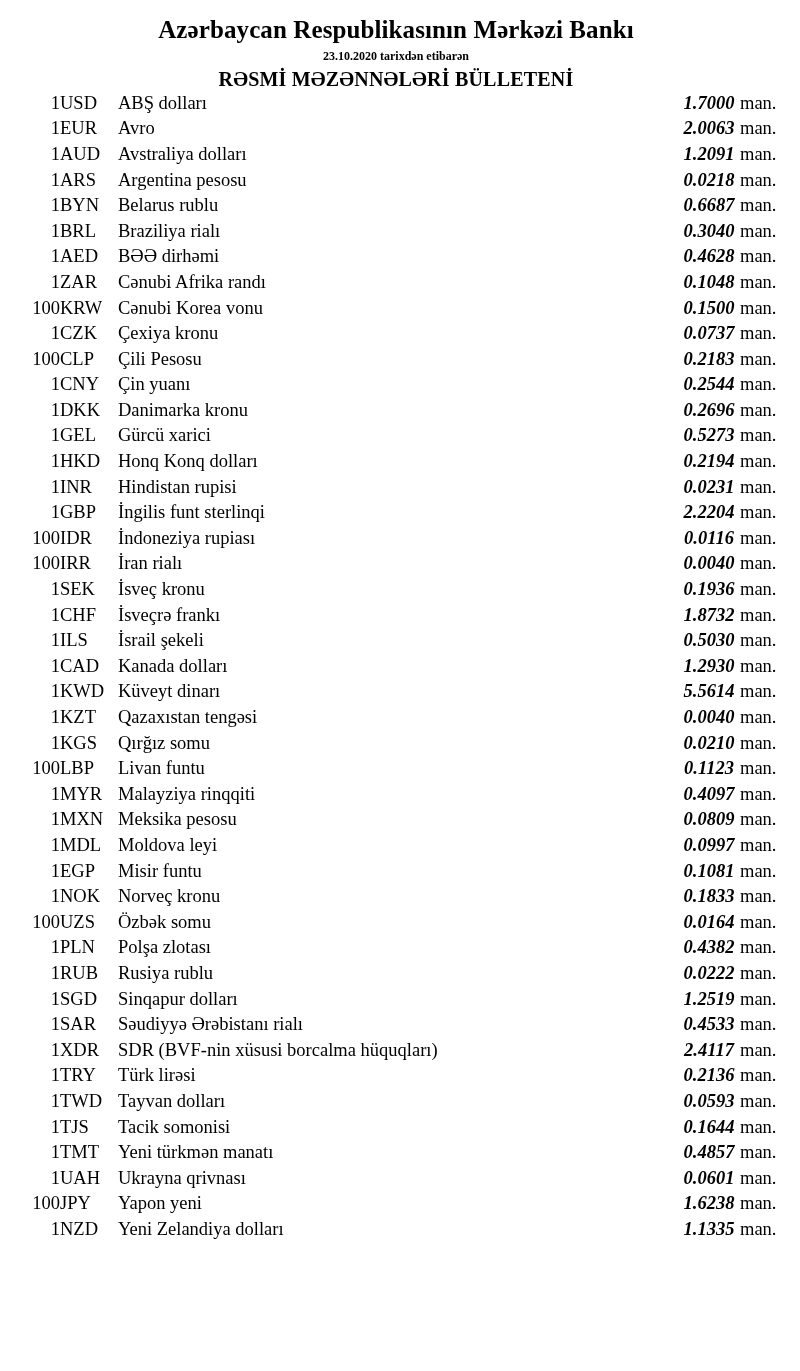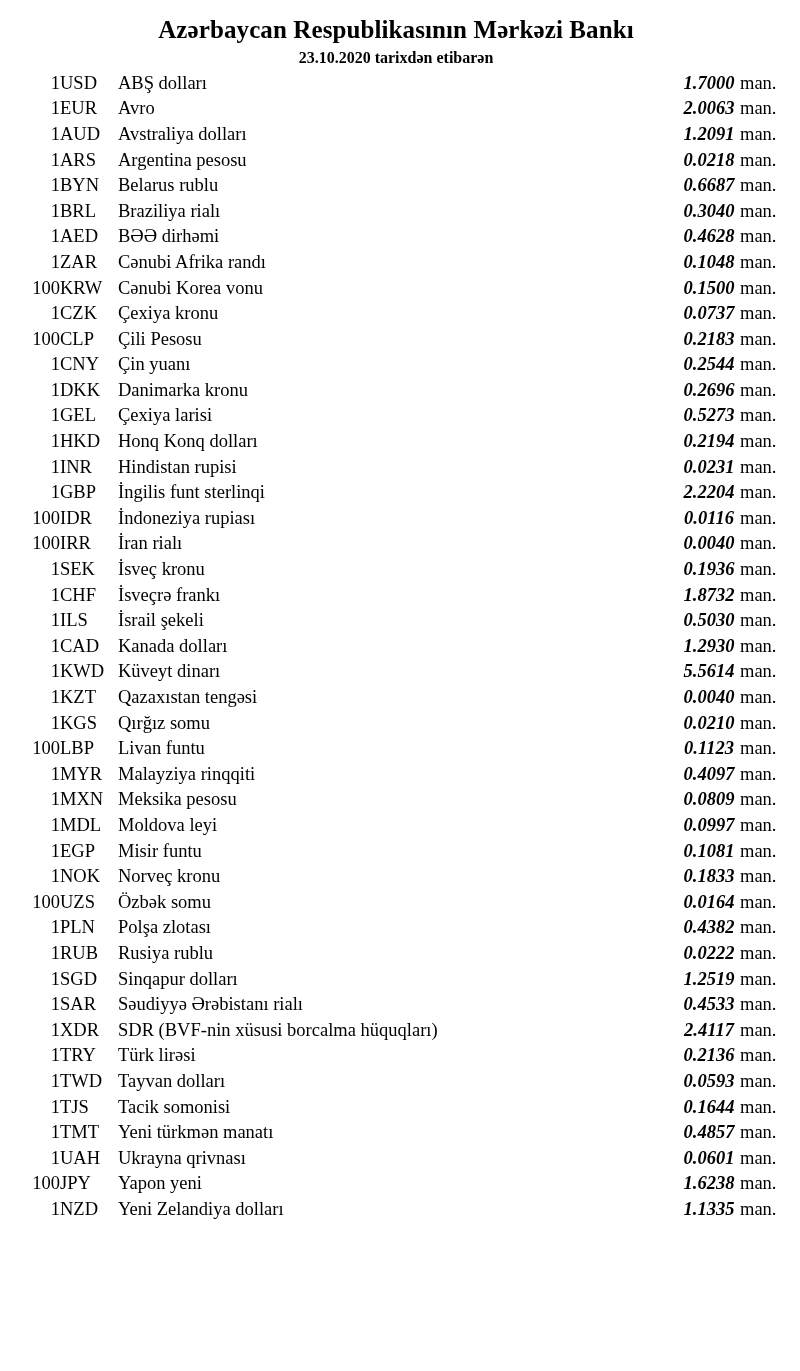--- a/index.html
+++ b/index.html
@@ -23,21 +23,21 @@
     text-align: center;
   }
   .bank-title {
     font-size: 25px;
     font-weight: bold;
     letter-spacing: 0.1px;
     margin: 6px 0 4px 0;
     line-height: 1.15;
   }
   .date-line {
-    font-size: 16px;
+    font-size: 12px;
     font-weight: bold;
     margin: 3px 0 4px 0;
   }
   .date-line .date-val {
     font-weight: bold;
   }
   .subtitle {
     font-size: 17px;
     font-weight: bold;
     margin: 5px 0 3px 0;
@@ -98,20 +98,21 @@
 <body>
 
 <div class="page">
 
   <div class="header">
     <div class="bank-title">Azərbaycan Respublikasının Mərkəzi Bankı</div>
     <div class="date-line">
       <span class="date-val">23.10.2020</span>
       <span>tarixdən etibarən</span>
     </div>
+    <div class="bulletin">RƏSMİ MƏZƏNNƏLƏRİ BÜLLETENİ</div>
   </div>
 
 
   <table class="rates">
     <tbody>
         <tr>
           <td class="c-qty">1</td>
           <td class="c-code">USD</td>
           <td class="c-name">ABŞ dolları</td>
           <td class="c-rate">1.7000</td>
@@ -197,21 +198,21 @@
         <tr>
           <td class="c-qty">1</td>
           <td class="c-code">DKK</td>
           <td class="c-name">Danimarka kronu</td>
           <td class="c-rate">0.2696</td>
           <td class="c-unit">man.</td>
         </tr>
         <tr>
           <td class="c-qty">1</td>
           <td class="c-code">GEL</td>
-          <td class="c-name">Çexiya larisi</td>
+          <td class="c-name">Gürcü xarici</td>
           <td class="c-rate">0.5273</td>
           <td class="c-unit">man.</td>
         </tr>
         <tr>
           <td class="c-qty">1</td>
           <td class="c-code">HKD</td>
           <td class="c-name">Honq Konq dolları</td>
           <td class="c-rate">0.2194</td>
           <td class="c-unit">man.</td>
         </tr>

